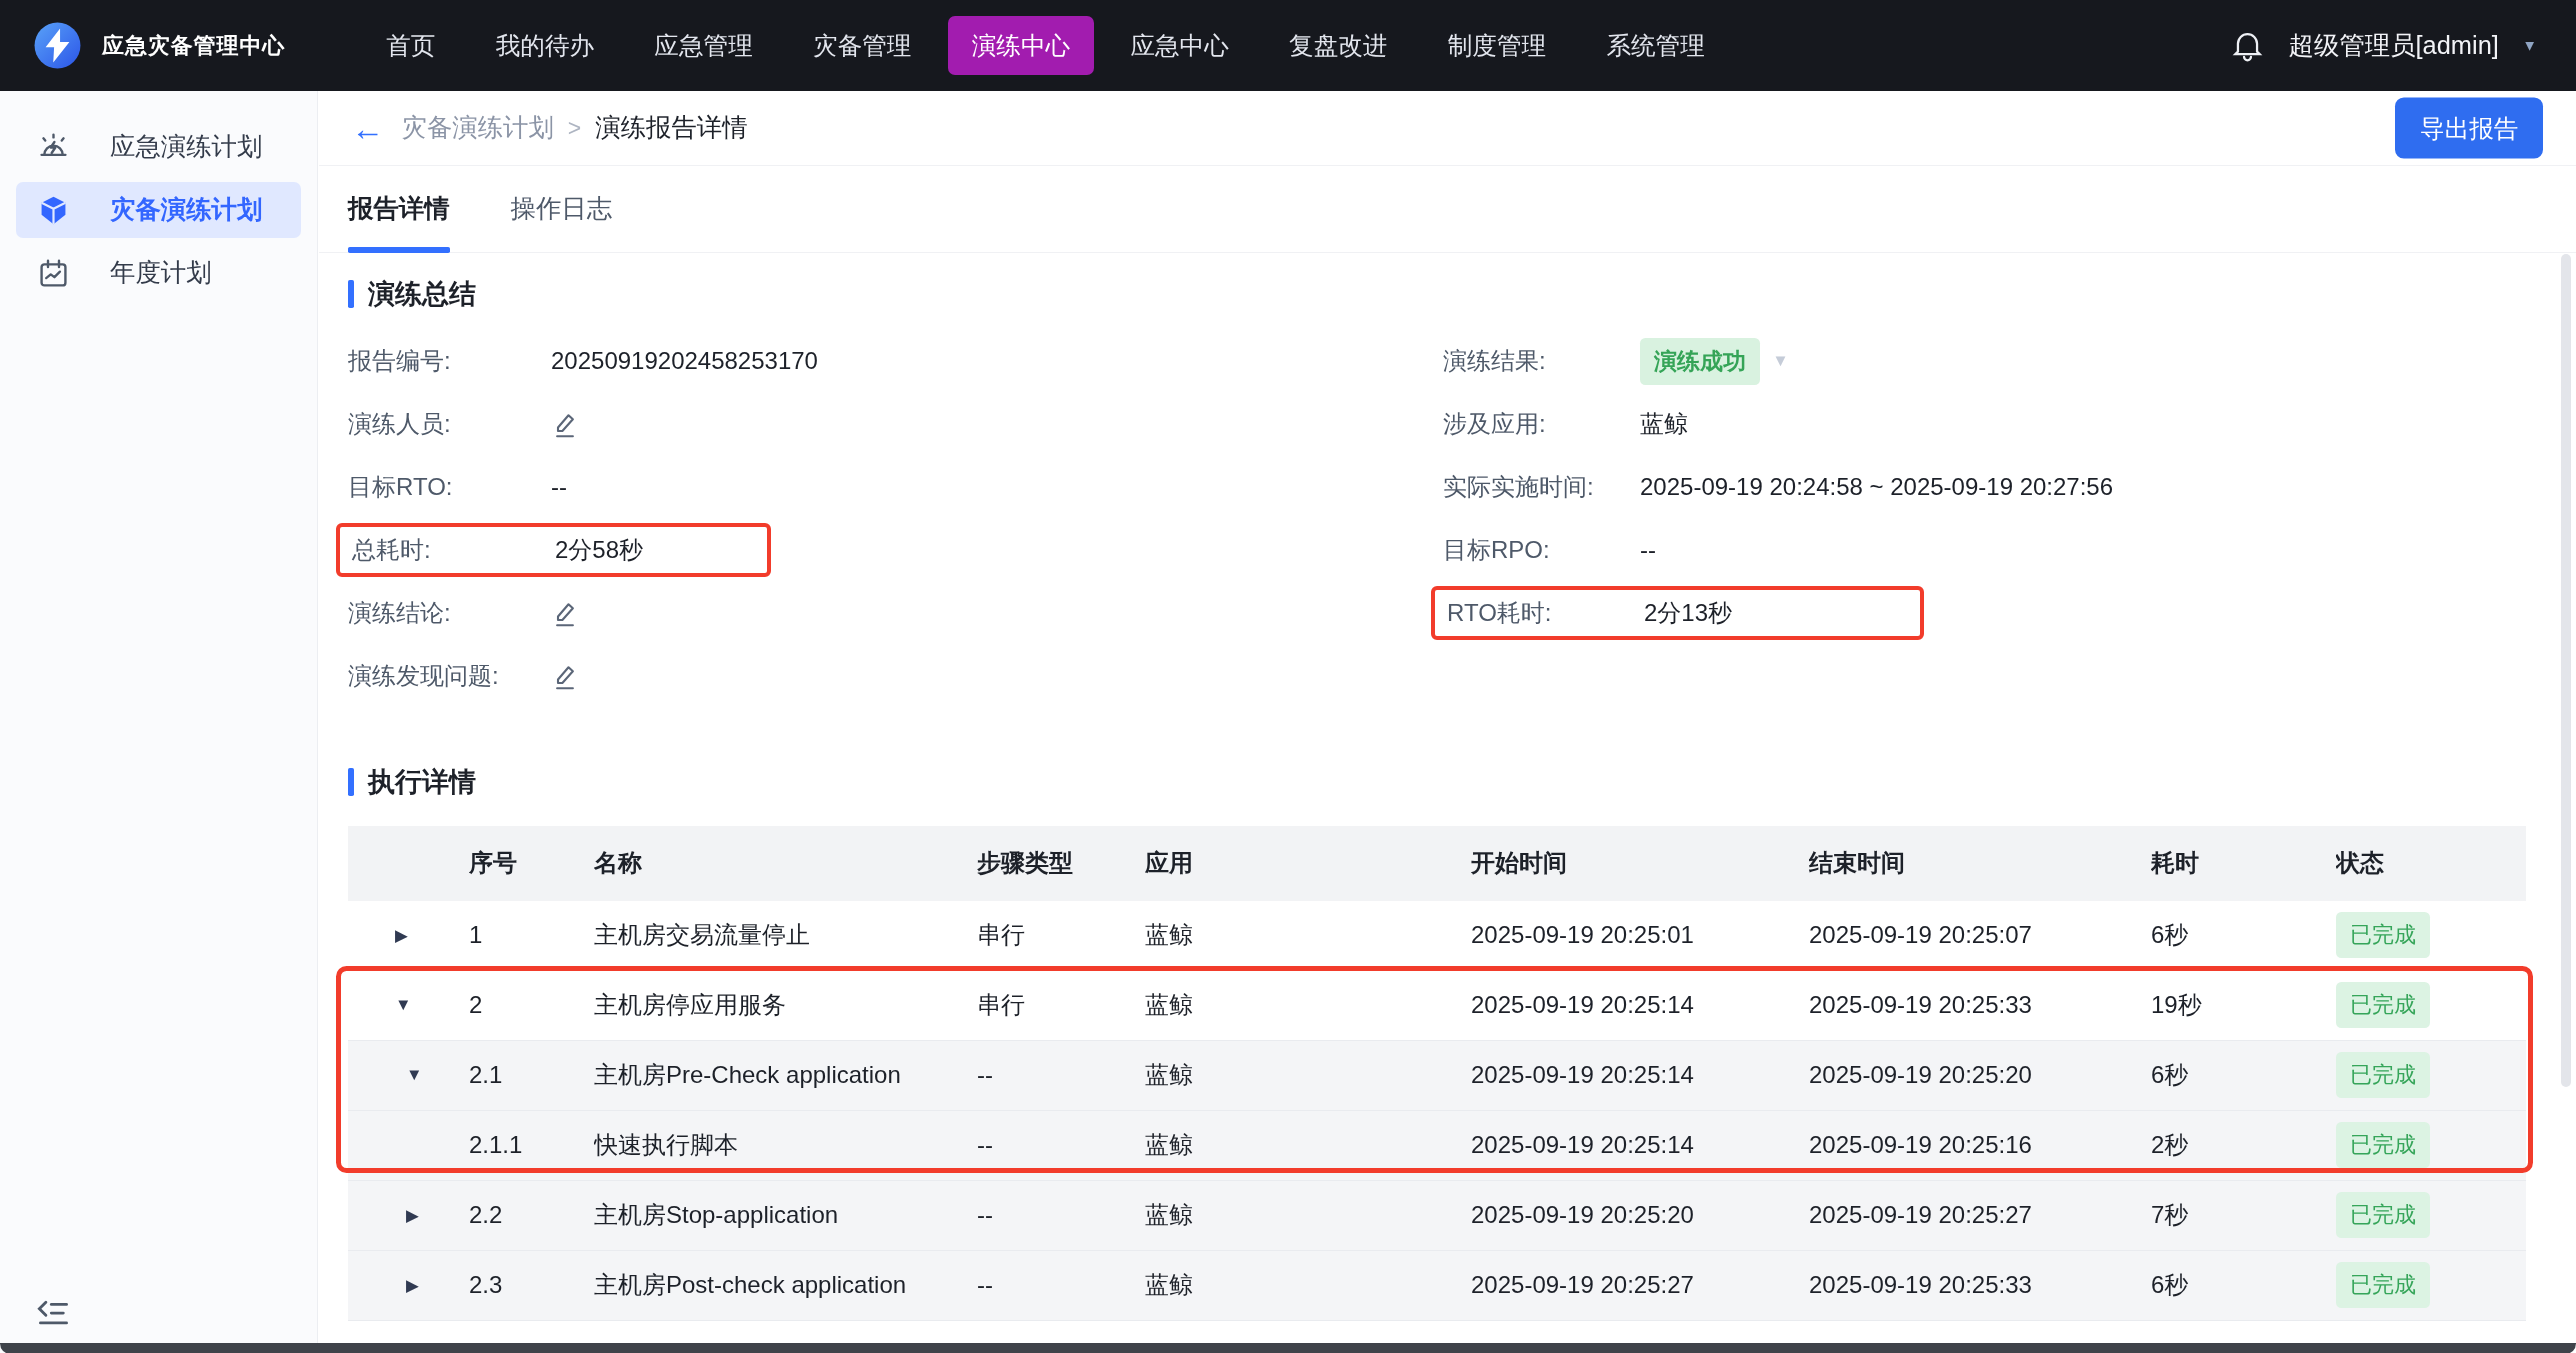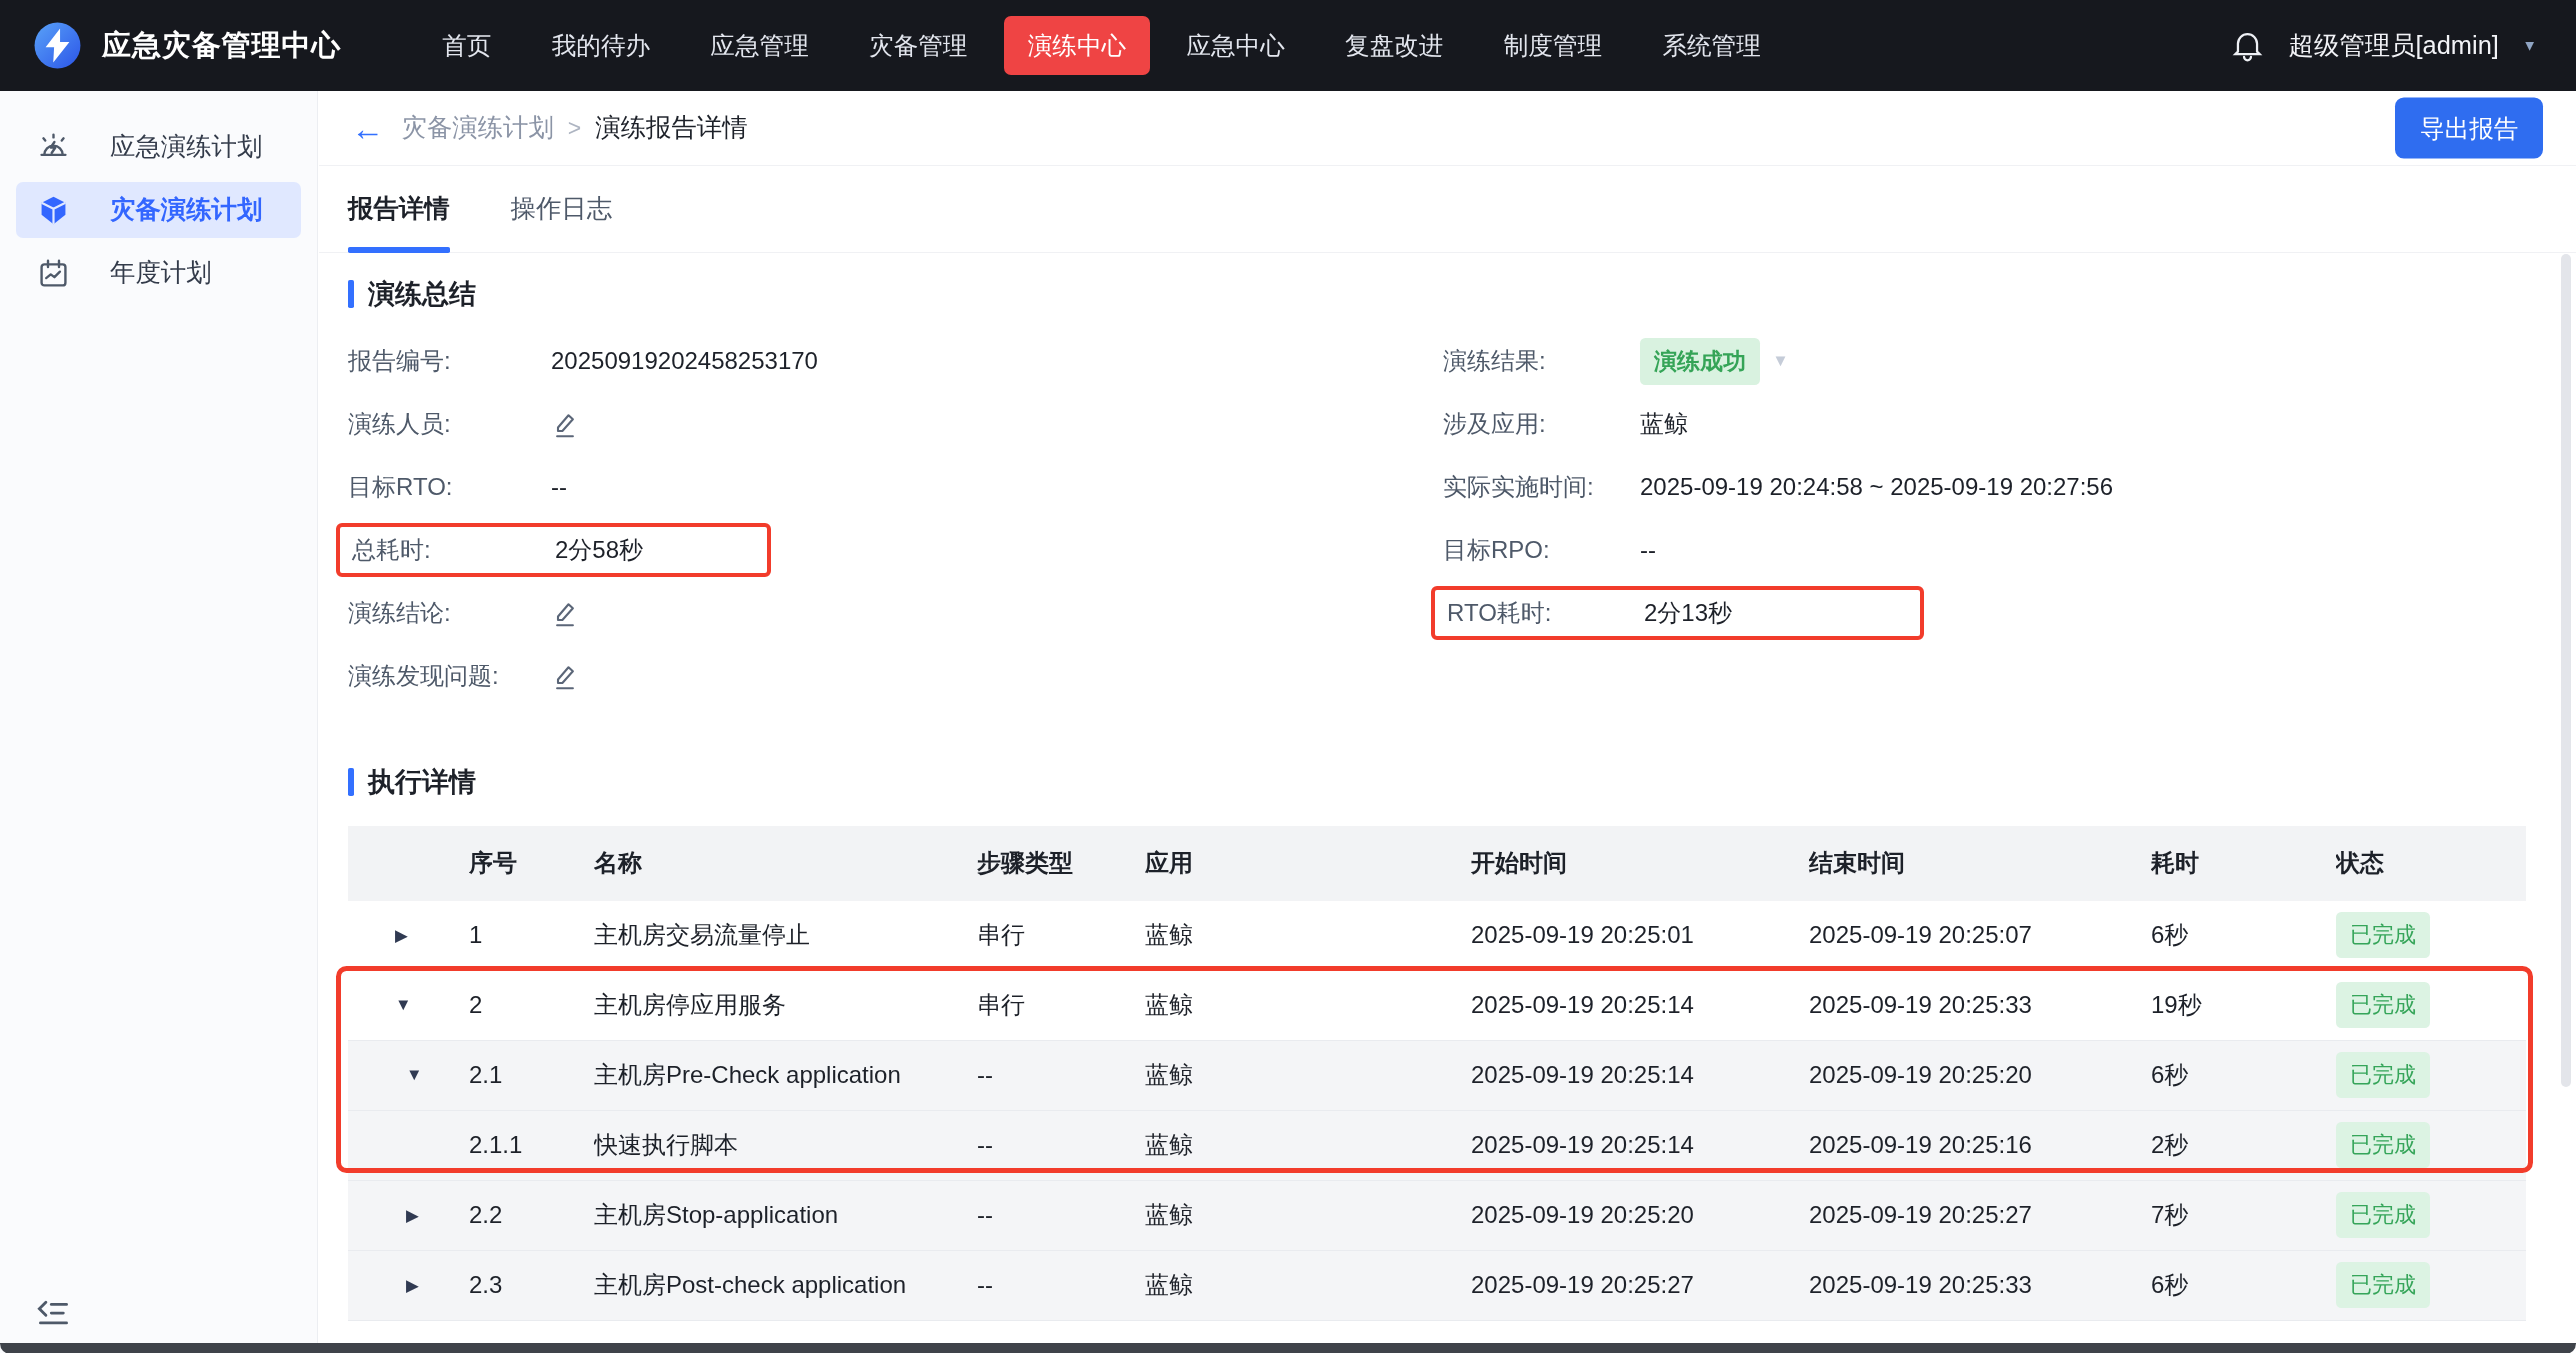--- a/index.html
+++ b/index.html
@@ -6,24 +6,24 @@
   *{box-sizing:border-box;}
   .root{
     position:relative;width:2576px;height:1354px;overflow:hidden;
     font-family:"Liberation Sans","DejaVu Sans",sans-serif;
     color:#1d2129;background:#fff;
   }
   
   .topnav{position:absolute;left:0;top:0;width:100%;height:91px;background:#16181e;
     display:flex;align-items:center;padding:0 42px 0 32px;}
   .logo{width:51px;height:51px;flex:0 0 auto;}
-  .app-title{color:#fff;font-size:29px;font-weight:bold;margin-left:19px;letter-spacing:0.9px;}
+  .app-title{color:#fff;font-size:22px;font-weight:bold;margin-left:19px;letter-spacing:0.9px;}
   .nav-menu{display:flex;align-items:center;margin-left:77px;gap:12.3px;}
   .nav-item{color:#e3e6ee;font-size:24.6px;padding:13px 24px;border-radius:7px;cursor:pointer;white-space:nowrap;}
-  .nav-item.active{background:#ef4444;color:#fff;}
+  .nav-item.active{background:#a21caf;color:#fff;}
   .nav-right{margin-left:auto;display:flex;align-items:center;gap:24.6px;}
   .bell{width:33px;height:35px;}
   .user-name{color:#f2f3f7;font-size:25.4px;}
   .user-caret{color:#8fa4c3;font-size:17.5px;margin-left:1.8px;}
   
   .sidebar{position:absolute;left:0;top:91px;bottom:0;width:318px;background:#fafbfd;
     border-right:0.9px solid #eceef2;padding-top:21px;}
   .side-item{display:flex;align-items:center;gap:40px;height:56px;margin:7px 16px;
     border-radius:7px;padding:0 21px;font-size:25.4px;color:#333b4a;cursor:pointer;}
   .side-item .s-icon{width:33px;height:33px;flex:0 0 auto;display:flex;align-items:center;}

